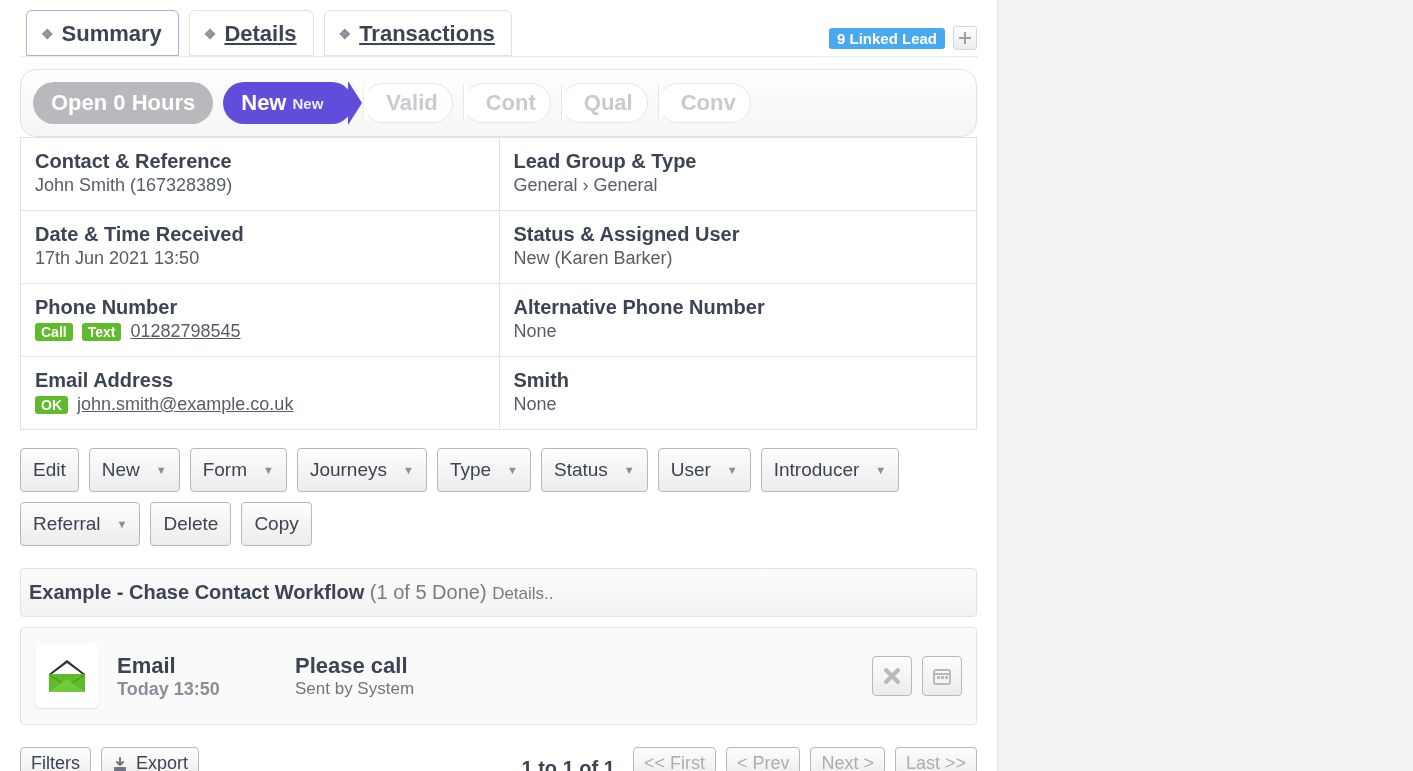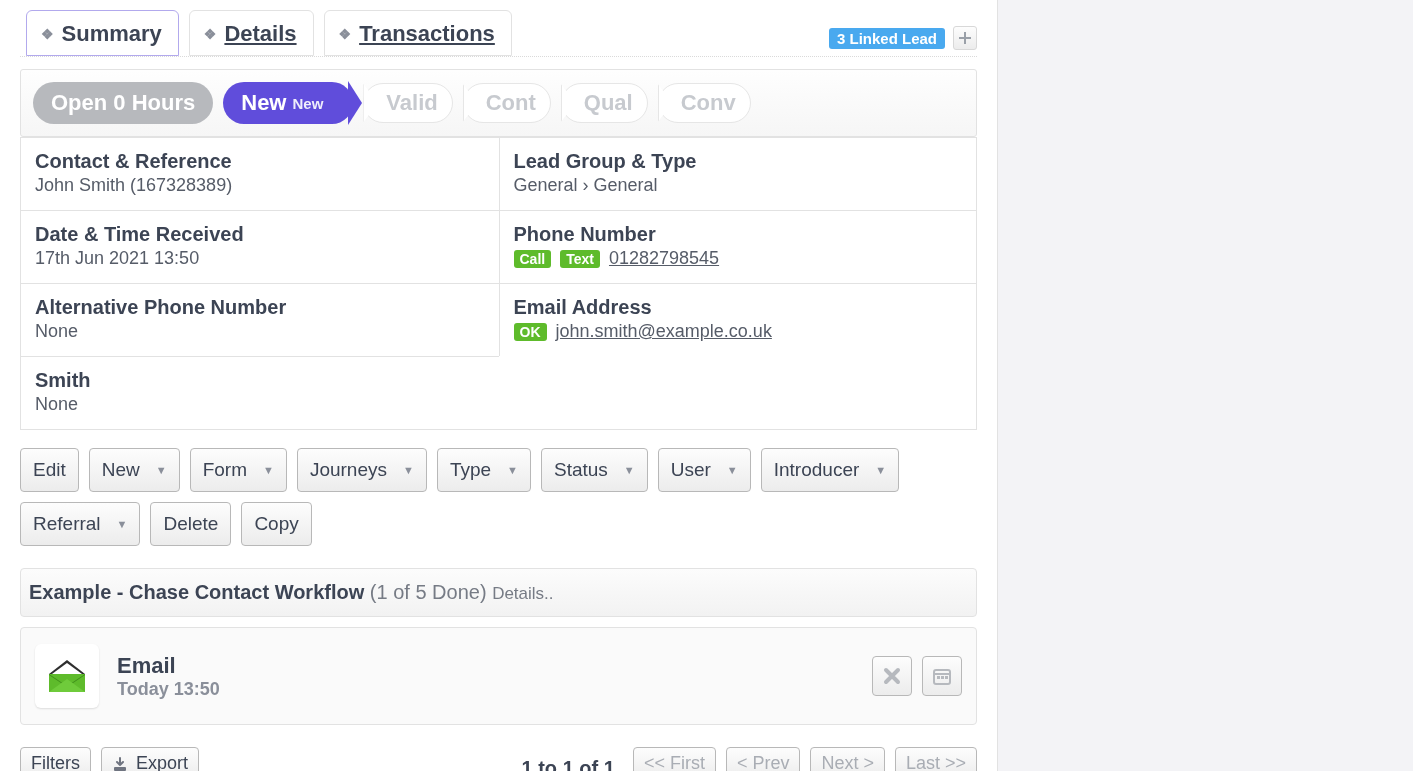--- a/index.html
+++ b/index.html
@@ -93,21 +93,21 @@
 
   
   .panel {
     border-top: 1px dotted #DADADA;
     padding-top: 0;
   }
 
   
   .stage-row {
     border: 1px solid var(--panel-border);
-    border-radius: 3px;
+    border-radius: 16px;
     background: linear-gradient(#FEFEFE, #F6F6F6);
     padding: 12px 12px;
     display: flex;
     align-items: center;
     gap: 10px;
     margin-top: 12px;
   }
   .pill {
     border-radius: 22px;
     padding: 8px 18px;
@@ -286,21 +286,21 @@
       <div class="tab">
         <span class="tab-arrow">❖</span>
         <span class="label">Details</span>
       </div>
       <div class="tab">
         <span class="tab-arrow">❖</span>
         <span class="label">Transactions</span>
       </div>
 
       <div class="linked-row">
-        <span class="linked-badge">3 Linked Lead</span>
+        <span class="linked-badge">9 Linked Lead</span>
         <span class="plus-btn">
           <svg width="14" height="14" viewBox="0 0 14 14">
             <path d="M6 1h2v12H6zM1 6h12v2H1z" fill="currentColor"></path>
           </svg>
         </span>
       </div>
     </div>
 
     <div class="panel">
 
@@ -323,20 +323,24 @@
         </div>
         <div class="cell">
           <h4>Lead Group &amp; Type</h4>
           <div class="val">General › General</div>
         </div>
         <div class="cell">
           <h4>Date &amp; Time Received</h4>
           <div class="val">17th Jun 2021 13:50</div>
         </div>
         <div class="cell">
+          <h4>Status &amp; Assigned User</h4>
+          <div class="val">New (Karen Barker)</div>
+        </div>
+        <div class="cell">
           <h4>Phone Number</h4>
           <div class="val">
             <span class="chip">Call</span>
             <span class="chip">Text</span>
             <span class="ulink">01282798545</span>
           </div>
         </div>
         <div class="cell">
           <h4>Alternative Phone Number</h4>
           <div class="val">None</div>
@@ -412,20 +416,24 @@
             <polygon points="22,5 37,16 7,16" fill="#FFFFFF"></polygon>
             <rect x="4" y="16" width="36" height="18" fill="#5EBB2B"></rect>
             <polygon points="4,16 22,28 40,16 40,17 22,29 4,17" fill="#3F8F1A"></polygon>
             <polygon points="4,34 22,21 40,34" fill="#6FCB3B"></polygon>
           </svg>
         </div>
         <div class="wf-col1">
           <div class="t1">Email</div>
           <div class="t2">Today 13:50</div>
         </div>
+        <div class="wf-col2">
+          <div class="t1">Please call</div>
+          <div class="t2">Sent by System</div>
+        </div>
         <div class="wf-actions">
           <button class="sq-btn">
             <svg width="20" height="20" viewBox="0 0 20 20">
               <path d="M4 4 L16 16 M16 4 L4 16" stroke="currentColor" stroke-width="4" stroke-linecap="round"></path>
             </svg>
           </button>
           <button class="sq-btn">
             <svg width="20" height="20" viewBox="0 0 20 20">
               <rect x="2" y="4" width="16" height="14" rx="2" fill="none" stroke="currentColor" stroke-width="2"></rect>
               <line x1="2" y1="8" x2="18" y2="8" stroke="currentColor" stroke-width="2"></line>

